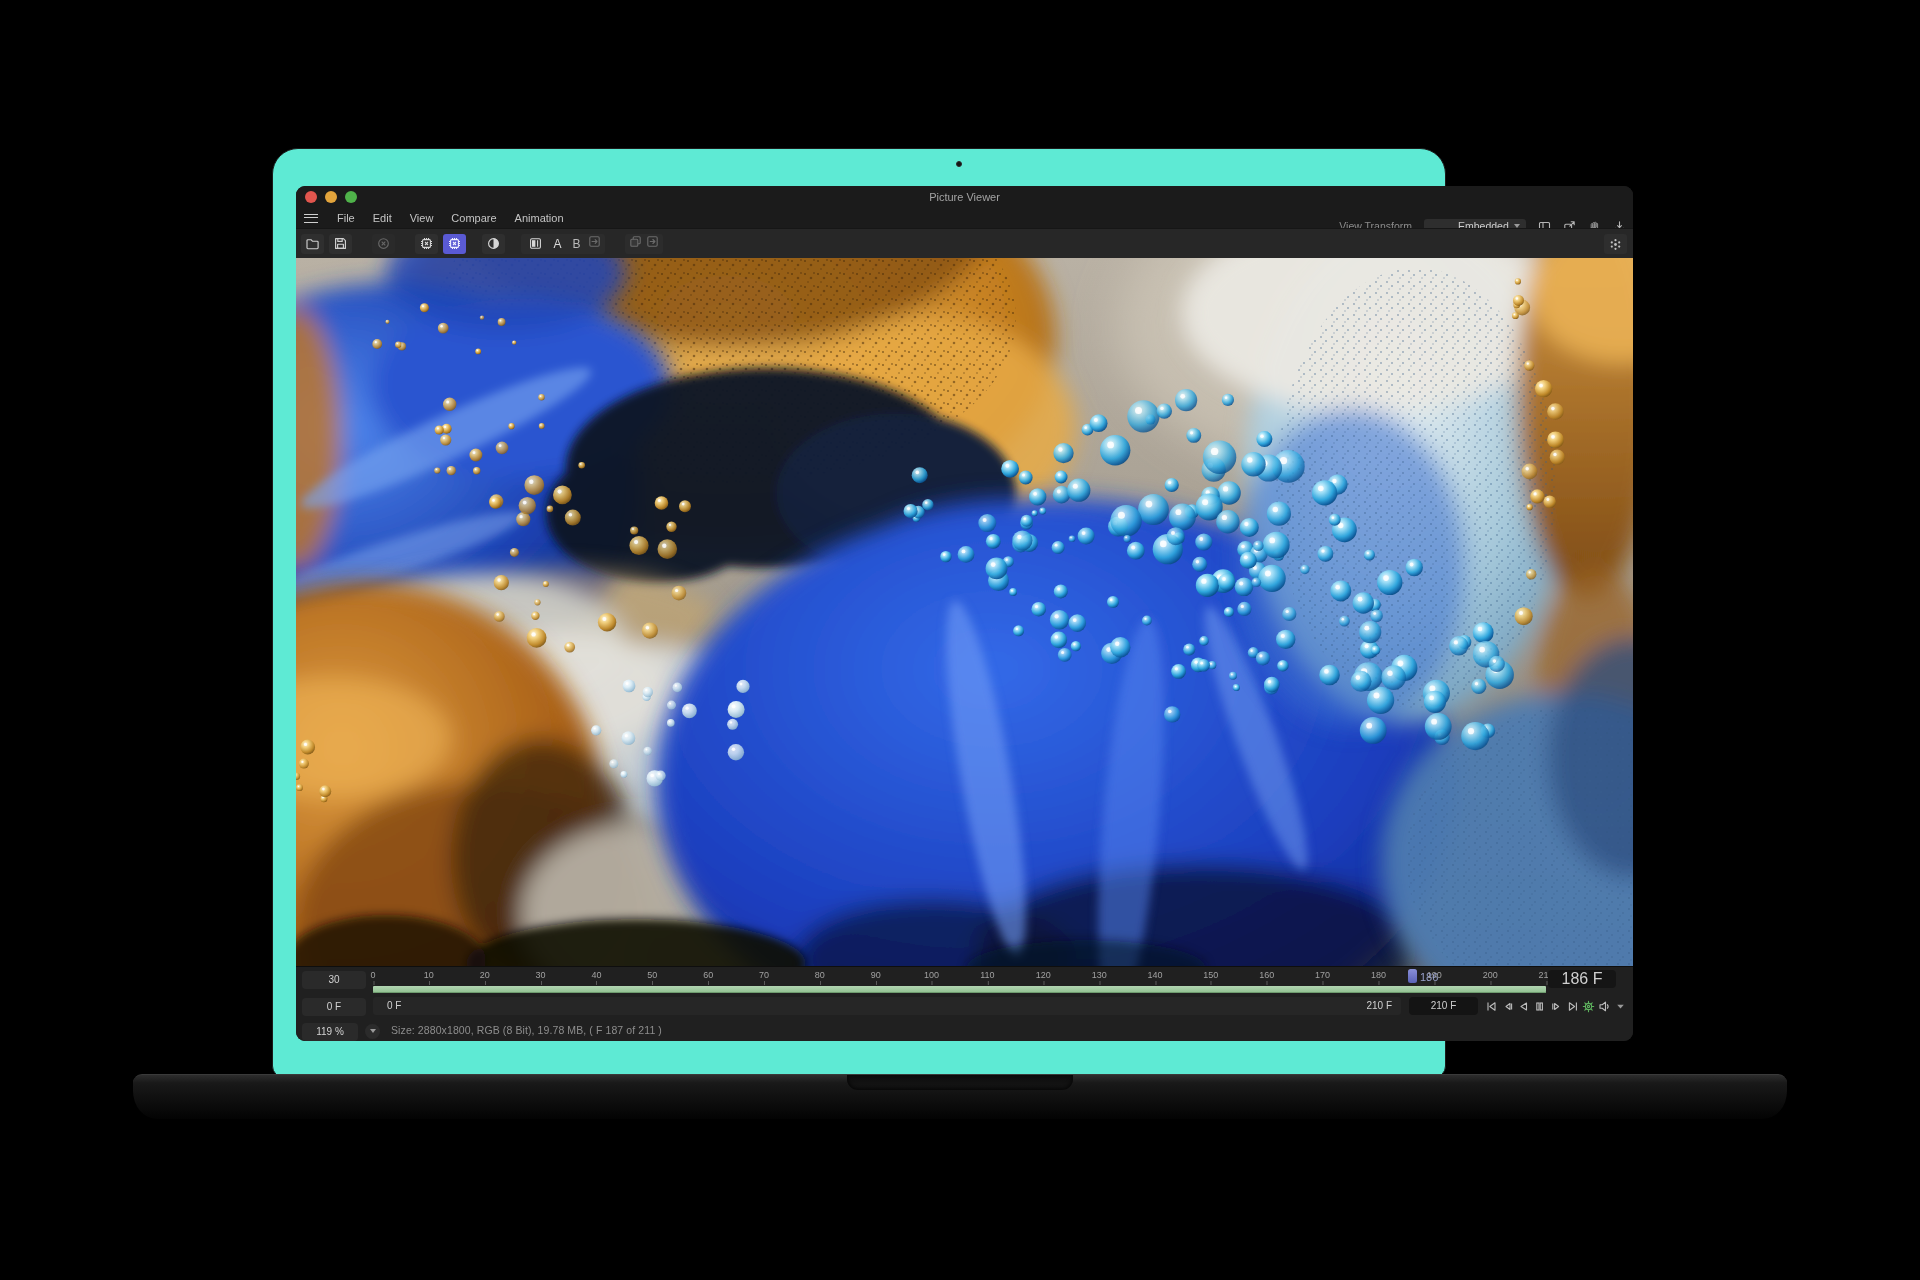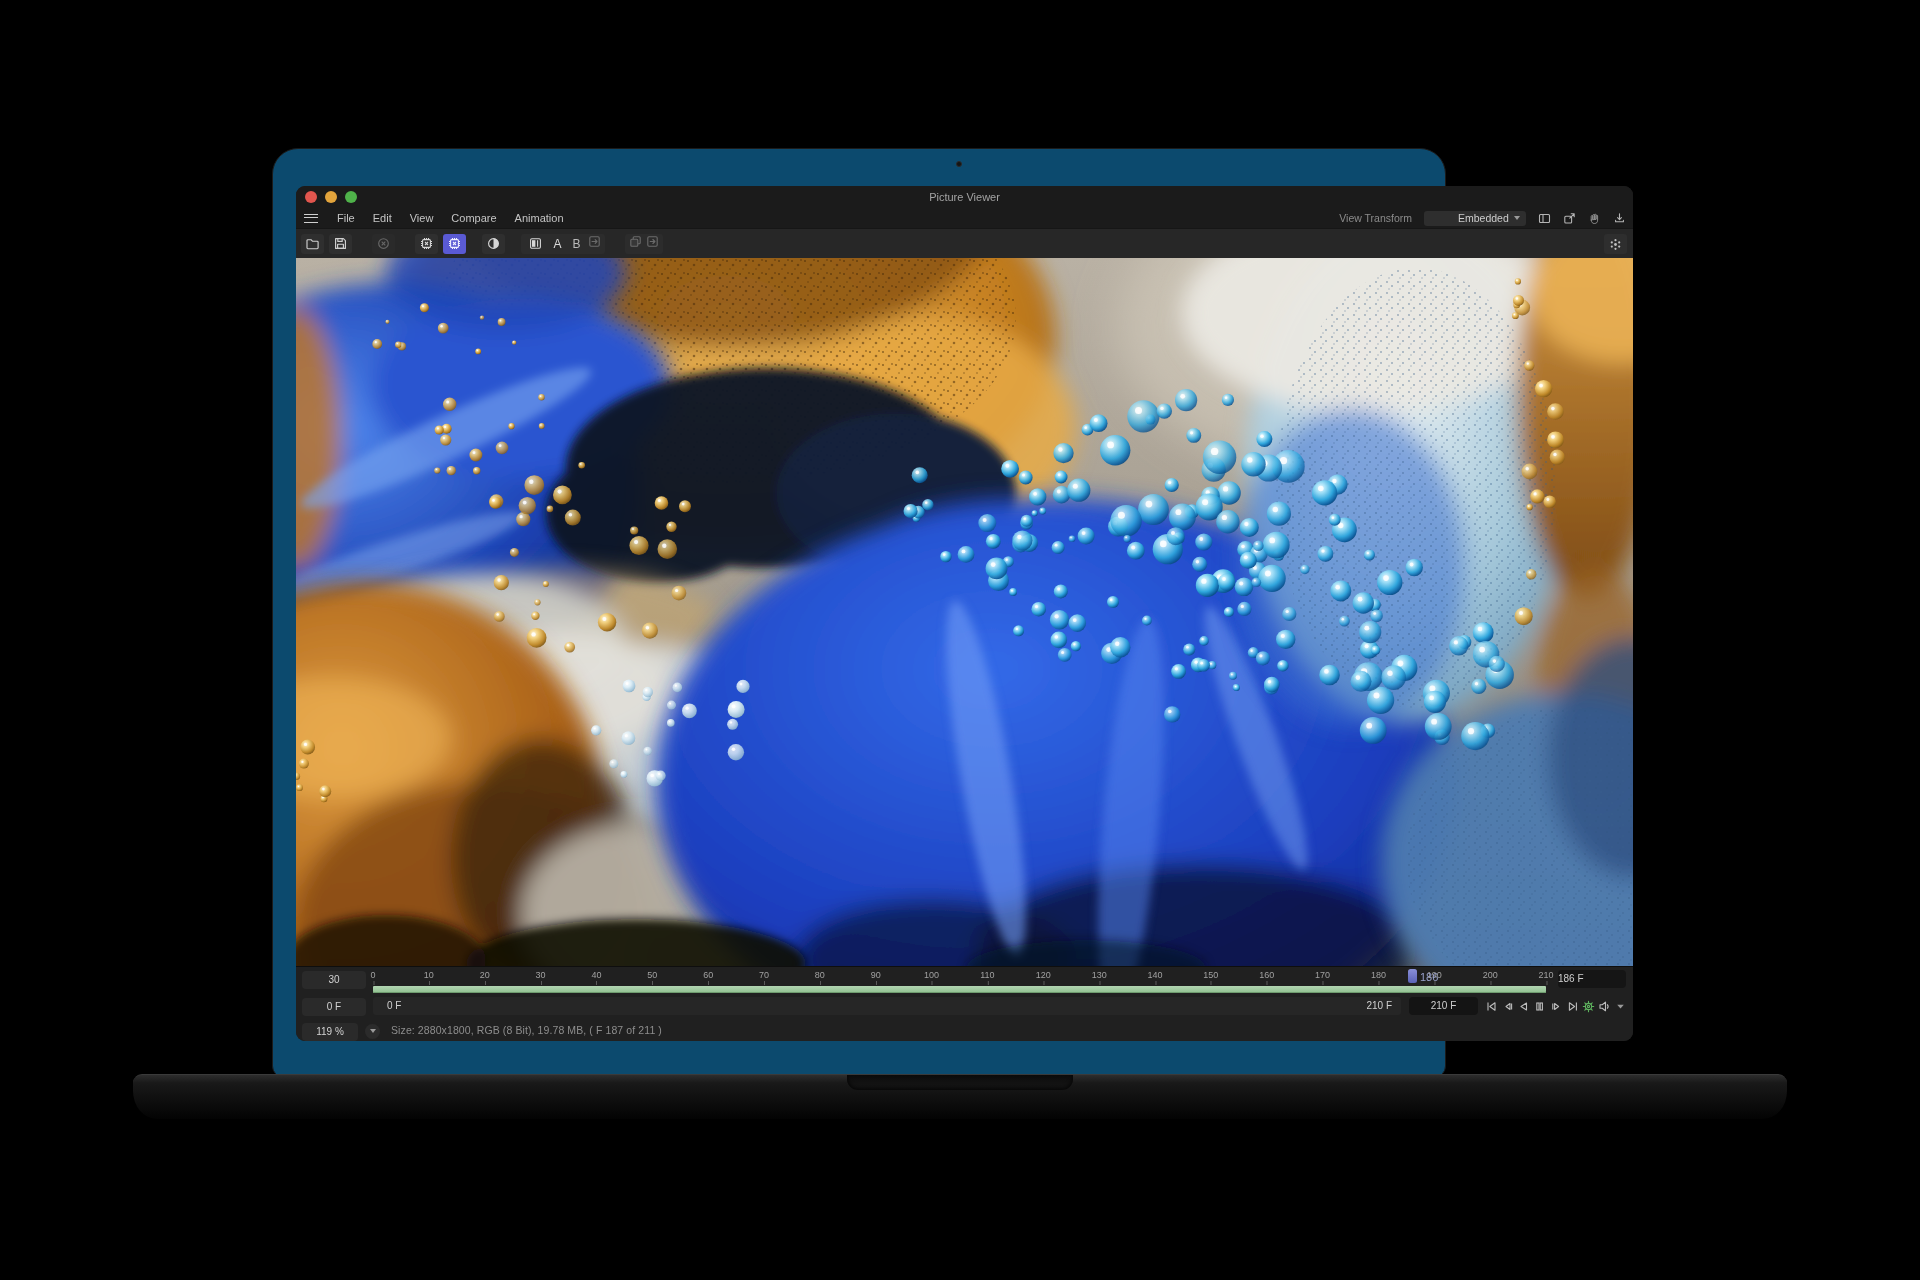--- a/index.html
+++ b/index.html
@@ -2,21 +2,21 @@
 <html><head>
 <meta charset="utf-8">
 <style>
   * { margin:0; padding:0; box-sizing:border-box; }
   html,body { width:1920px; height:1280px; background:#000; overflow:hidden;
     font-family:"Liberation Sans", sans-serif; }
   .stage { position:absolute; inset:0; background:#000; }
 
   
   .screen { position:absolute; left:272px; top:148px; width:1174px; height:930px;
-    background:#0c4a6e; border:1px solid #1b1b1b; border-radius:26px 26px 12px 12px; }
+    background:#5eead4; border:1px solid #1b1b1b; border-radius:26px 26px 12px 12px; }
   .camera-dot { position:absolute; left:683px; top:12px; width:6px; height:6px;
     border-radius:50%; background:#141414; border:1px solid #2b2b2b; }
   .base { position:absolute; left:133px; top:1074px; width:1654px; height:45px;
     background:linear-gradient(180deg,#2d2d2d 0%,#191919 18%,#0f0f0f 55%,#030303 100%);
     border-top:1px solid #3a3a3a; border-radius:9px 9px 24px 24px / 9px 9px 28px 28px; }
   .base-notch { position:absolute; left:calc(50% - 113px); top:0; width:226px; height:15px;
     background:linear-gradient(180deg,#0c0c0c,#181818); border-radius:0 0 11px 11px;
     box-shadow:inset 0 -2px 4px rgba(0,0,0,.8); }
 
   
@@ -30,21 +30,21 @@
   .tl.red{ background:#e2564e; } .tl.yellow{ background:#e3a43c; } .tl.green{ background:#4fb24a; }
 
   .menubar { position:relative; height:20px; background:#1b1b1b; display:flex;
     align-items:center; padding-left:8px; }
   .hamburger { width:14px; height:9px; border-top:1.6px solid #cfcfcf;
     border-bottom:1.6px solid #cfcfcf; position:relative; margin-right:10px; }
   .hamburger::after{ content:''; position:absolute; left:0; right:0; top:2.6px;
     border-top:1.6px solid #cfcfcf; }
   .menus { display:flex; }
   .menus span { font-size:11px; color:#c4c4c4; padding:0 9px; cursor:default; }
-  .menubar-right { position:absolute; right:7px; top:0; height:20px;
+  .menubar-right { position:absolute; right:7px; top:8px; height:20px;
     display:flex; align-items:center; gap:12px; }
   .vt-label { font-size:10.5px; color:#8b8b8b; }
   .vt-dd { width:102px; height:15px; background:#2e2e2e; border-radius:3px;
     display:flex; align-items:center; justify-content:space-between; padding:0 6px; }
   .vt-dd span { font-size:10.5px; color:#cccccc;padding-left:28px; }
   .caret-down { width:0; height:0; border-left:3.5px solid transparent;
     border-right:3.5px solid transparent; border-top:4px solid #9a9a9a; }
   .mb-icon { display:flex; align-items:center; }
 
   .toolbar { position:relative; height:30px; background:#272727; display:flex;
@@ -78,23 +78,23 @@
     color:#a0a0a0; }
   .tick::after { content:''; position:absolute; left:50%; top:11px; width:1px; height:4px;
     background:#5b5b5b; }
   .cachebar { position:absolute; left:0; top:17px; height:7px; border-radius:1px;
     background:linear-gradient(180deg,#b2d5b2,#8fc08f);
     box-shadow:inset 0 -1px 0 #6f9c6f; }
   .playhead { position:absolute; top:0; width:9px; height:14px; border-radius:2.5px;
     background:linear-gradient(180deg,#8a90d8,#5a62b8); transform:translateX(-4px); z-index:2; }
   .playhead span { position:absolute; left:12px; top:2px; font-size:11px; color:#97a0c9;
     white-space:nowrap; }
-  .curframe { position:absolute; right:7px; top:3px; width:68px; height:18px;
-    background:#151515; border-radius:4px; font-size:10px; color:#cfcfcf;
-    text-align:left; line-height:18px; }
+  .curframe { position:absolute; right:17px; top:3px; width:68px; height:18px;
+    background:#151515; border-radius:4px; font-size:16px; color:#cfcfcf;
+    text-align:center; line-height:18px; }
   .rangestrip { position:absolute; left:77px; width:1028px; top:3px; height:18px;
     background:#262626; border-radius:3px; font-size:10px; color:#d0d0d0; }
   .rangestrip .rs-start { position:absolute; left:14px; line-height:18px; }
   .rangestrip .rs-end { position:absolute; right:9px; line-height:18px; }
   .framefield { position:absolute; left:1113px; top:3px; width:69px; height:18px;
     background:#141414; border-radius:4px; font-size:10px; color:#cfcfcf;
     text-align:center; line-height:18px; }
   .transport { position:absolute; left:1188px; right:5px; top:3px; height:18px;
     display:flex; align-items:center; justify-content:space-between; }
   .tpbtn { width:15px; height:15px; display:flex; align-items:center; justify-content:center; }

